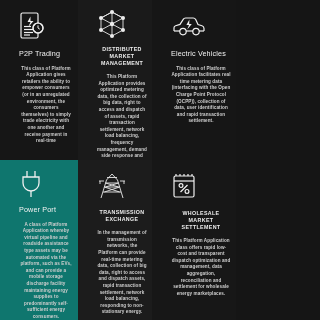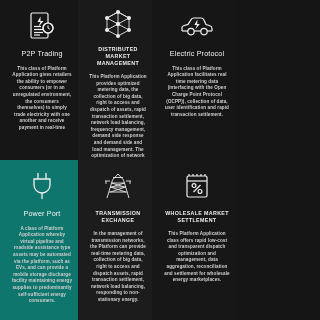--- a/index.html
+++ b/index.html
@@ -15,22 +15,22 @@
     width:236px;height:320px;
     display:grid;
     grid-template-columns:78px 74px 84px;
     grid-template-rows:160px 160px;
     box-sizing:border-box;
   }
   .card{
     position:relative;
     display:flex;
     flex-direction:column;
-    align-items:center;
-    padding:9px 5px 4px 11px;
+    align-items:flex-start;
+    padding:9px 5px 4px 19px;
     box-sizing:border-box;
     background:#161616;
     overflow:hidden;
   }
   .card.c2{background:#1a1a1a;}
   .card.c3{background:#161616;}
   .card.c4{background:#0f766e;}
   .card.c5{background:#1c1c1c;}
   .card.c6{background:#171717;}
 
@@ -120,21 +120,21 @@
       <svg width="36" height="24" viewBox="0 0 36 24" fill="none" stroke="#f0f0f0" stroke-width="1.2">
         <path d="M3 17 v-3.2 c0-1 .6-1.8 1.6-2.1 L9 10.4 12.2 5.4 C12.7 4.5 13.6 4 14.6 4 h7.6 c1.1 0 2 .6 2.5 1.5 L27 10.6 l4 1.2 c1.2 .4 2 1.4 2 2.6 V17"></path>
         <line x1="3" y1="17" x2="9" y2="17"></line>
         <line x1="15" y1="17" x2="22" y2="17"></line>
         <line x1="28" y1="17" x2="33" y2="17"></line>
         <circle cx="12" cy="17.6" r="3.2"></circle>
         <circle cx="25" cy="17.6" r="3.2"></circle>
         <path d="M18.4 5.6 L15.4 11 h2.6 l-1.8 4.4 4.6-5.4h-2.6z" fill="#f0f0f0" stroke="none"></path>
       </svg>
     </div>
-    <div class="title">Electric Protocol</div>
+    <div class="title">Electric Vehicles</div>
     <div class="body">This class of Platform Application facilitates real time metering data (interfacing with the Open Charge Point Protocol (OCPP)), collection of data, user identification and rapid transaction settlement.</div>
   </div>
 
   <div class="card c4">
     <div class="icon">
       <svg width="24" height="30" viewBox="0 0 24 30" fill="none" stroke="#f0f0f0" stroke-width="1.3">
         <line x1="8" y1="2" x2="8" y2="8"></line>
         <line x1="16" y1="2" x2="16" y2="8"></line>
         <path d="M4 8 h16 v6 a8 8 0 0 1-8 8 a8 8 0 0 1-8-8 Z"></path>
         <path d="M12 22 v6"></path>

